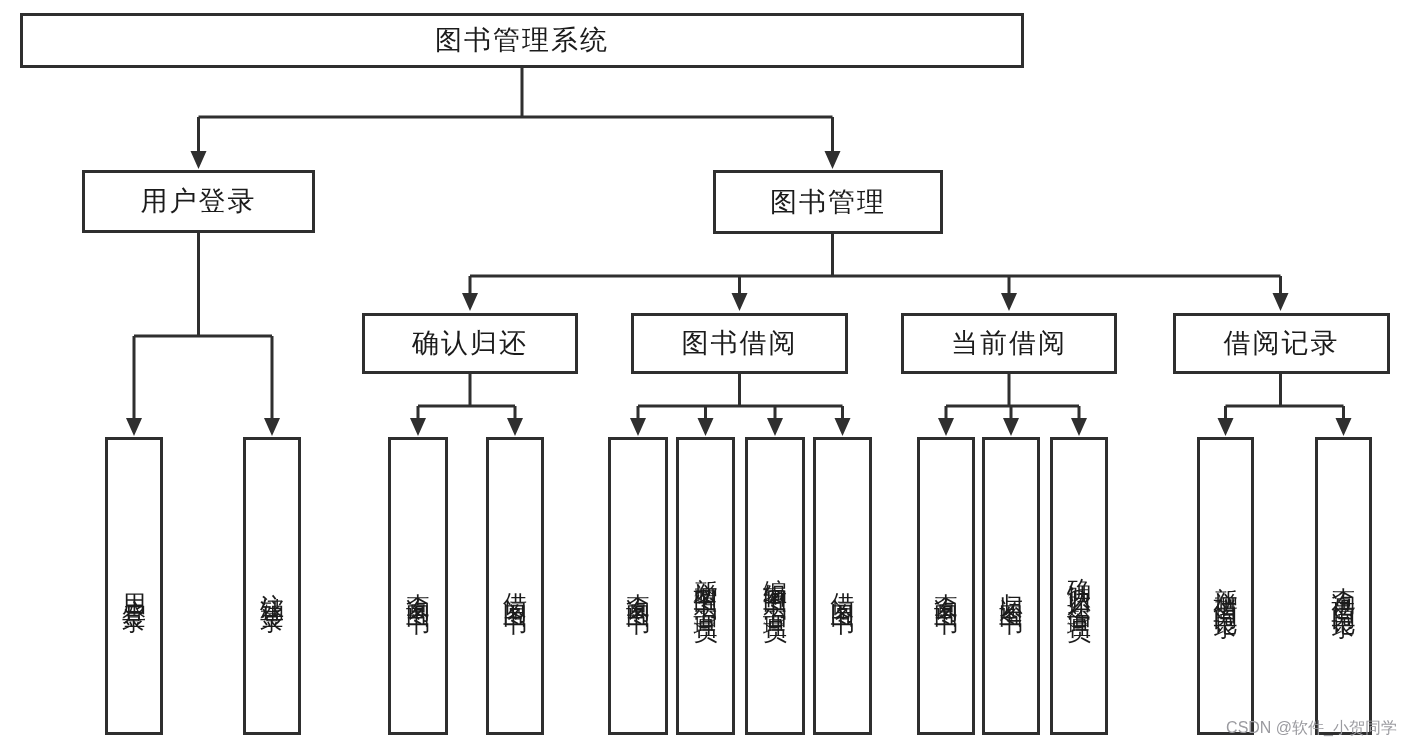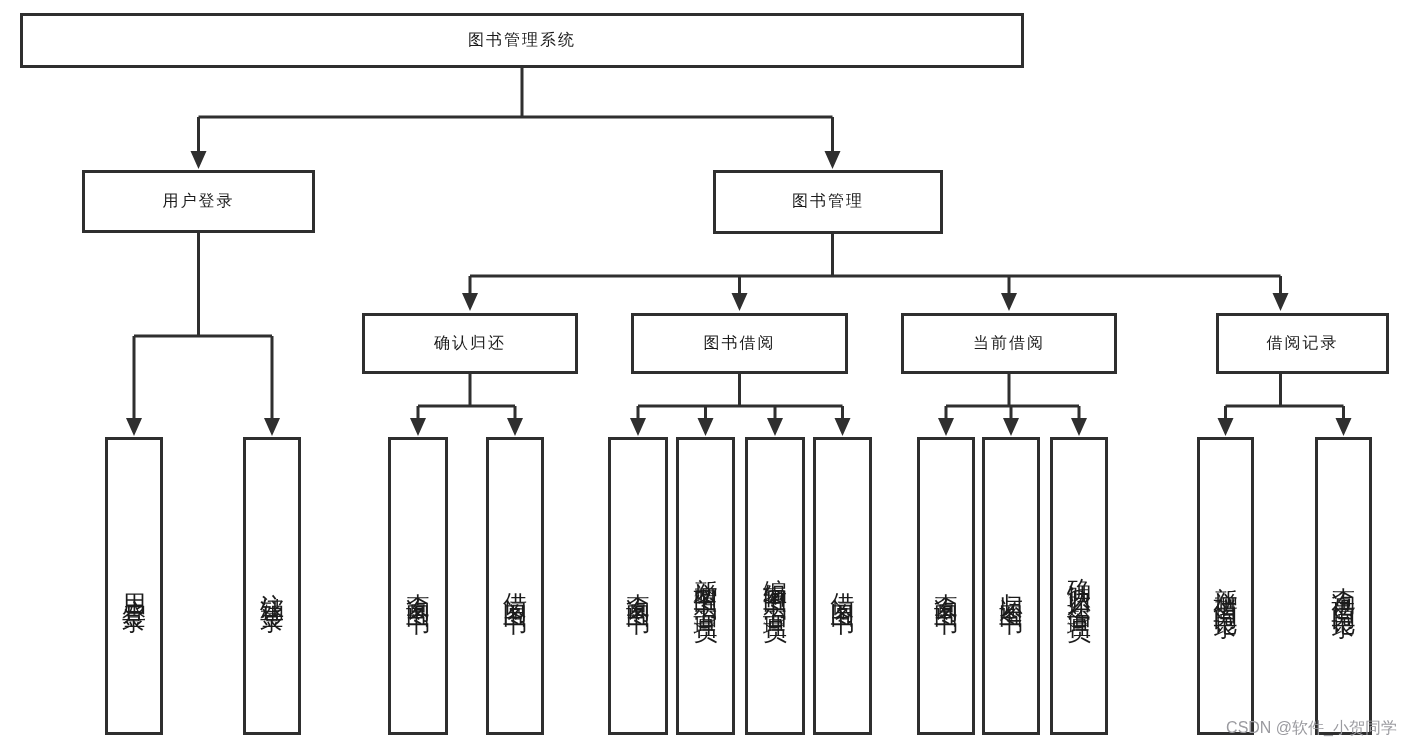--- a/index.html
+++ b/index.html
@@ -26,25 +26,24 @@
     position: absolute;
     box-sizing: border-box;
     background: #ffffff;
     border: 3px solid #2f2f2f;
     display: flex;
     align-items: center;
     justify-content: center;
     color: #1b1b1b;
   }
   .hlabel {
-    font-size: 16px;
+    font-size: 27px;
     letter-spacing: 2px;
     white-space: nowrap;
     line-height: 1;
-    font-family: Liberation Mono, monospace;
   }
   .vlabel {
     writing-mode: vertical-rl;
     text-orientation: mixed;
     font-size: 24px;
     letter-spacing: 6px;
     line-height: 1;
     white-space: nowrap;
   }
   .watermark {
@@ -105,21 +104,21 @@
 
   <div class="box" style="left:362px;top:313px;width:216px;height:61px">
     <span class="hlabel">确认归还</span>
   </div>
   <div class="box" style="left:901px;top:313px;width:216px;height:61px">
     <span class="hlabel">当前借阅</span>
   </div>
   <div class="box" style="left:631px;top:313px;width:217px;height:61px">
     <span class="hlabel">图书借阅</span>
   </div>
-  <div class="box" style="left:1216px;top:313px;width:173px;height:61px">
+  <div class="box" style="left:1173px;top:313px;width:217px;height:61px">
     <span class="hlabel">借阅记录</span>
   </div>
 
   <div class="box" style="left:105px;top:437px;width:58px;height:298px">
     <span class="vlabel">用户登录</span>
   </div>
   <div class="box" style="left:243px;top:437px;width:58px;height:298px">
     <span class="vlabel">注销登录</span>
   </div>
 

